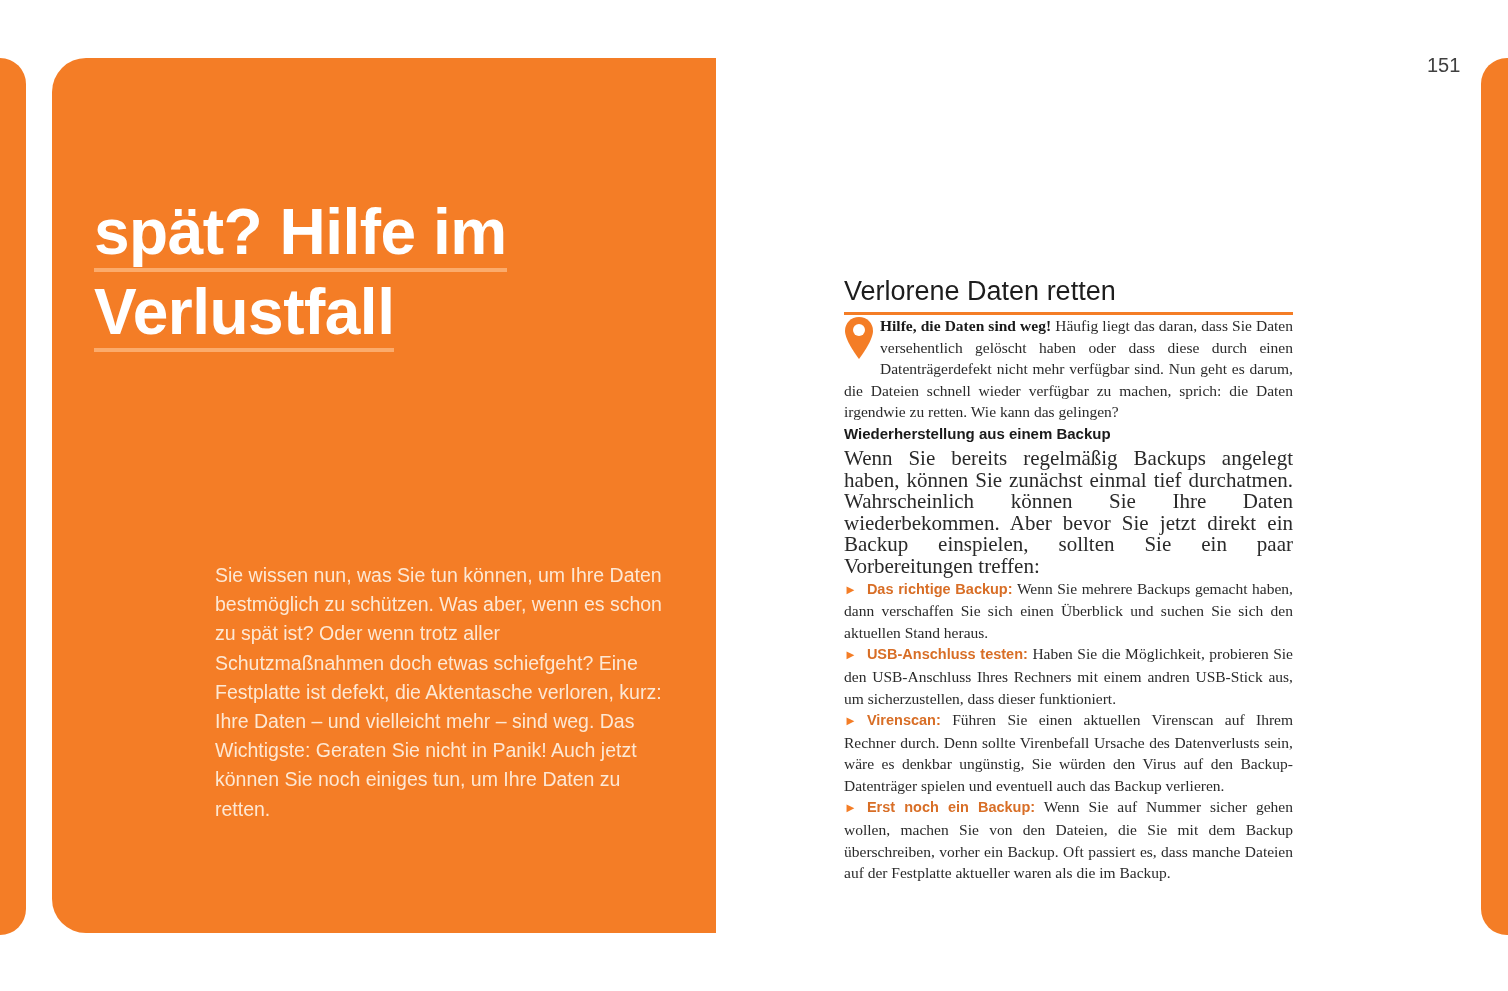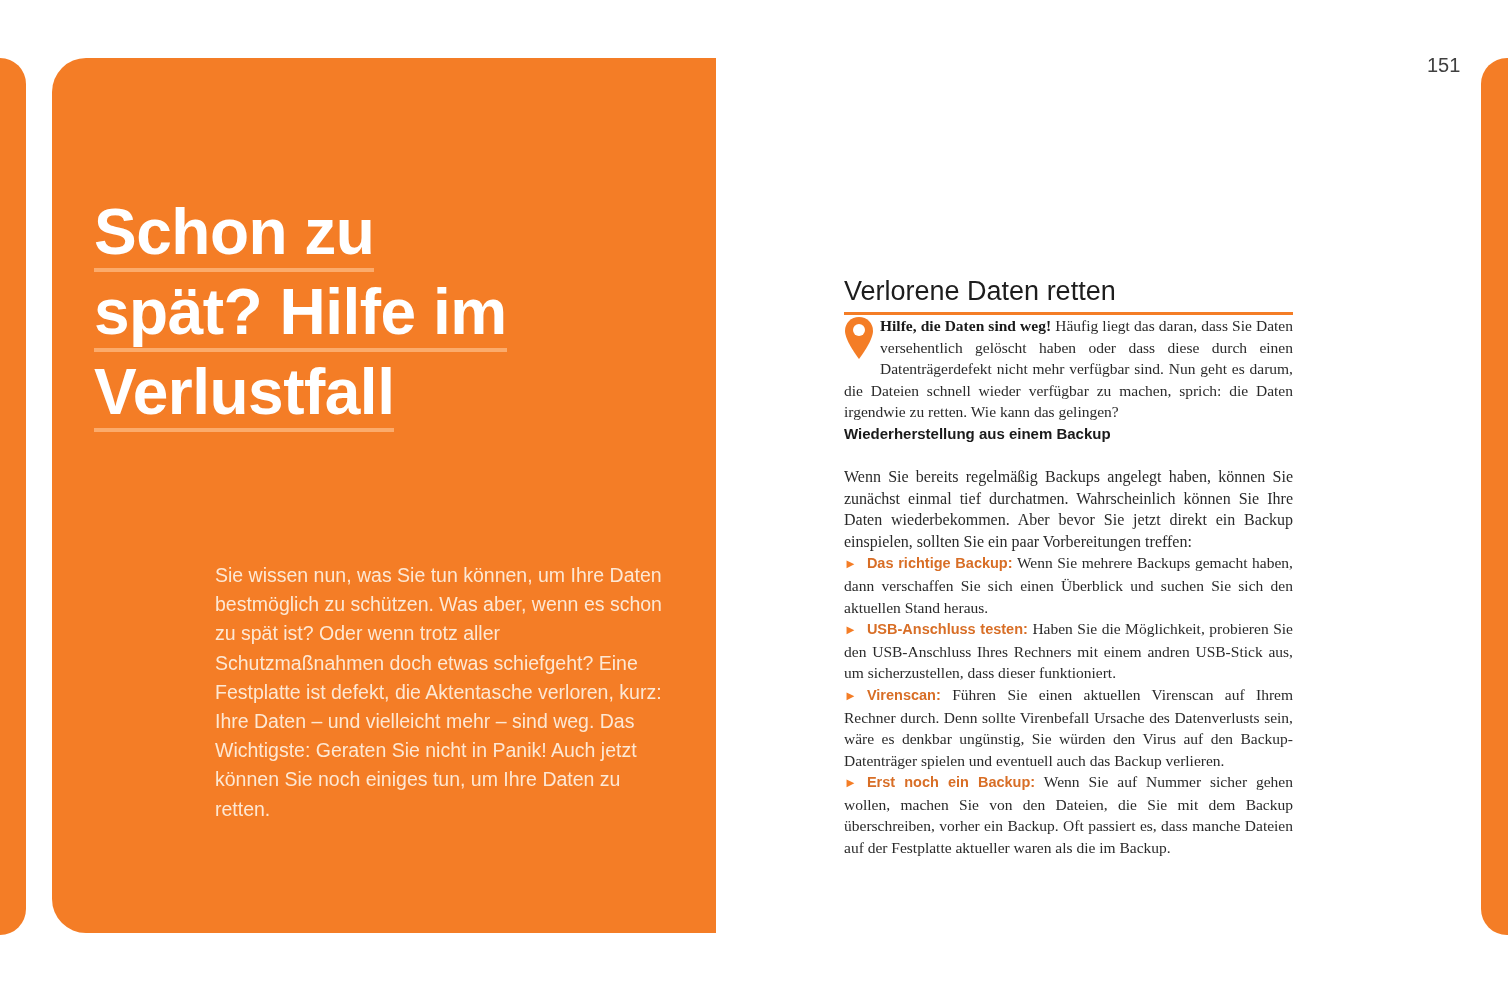--- a/index.html
+++ b/index.html
@@ -55,39 +55,38 @@
     }
     .lead .pin {
       float: left; width: 30px; height: 44px; margin-top: 1px; margin-right: 6px;
     }
     .lead b { color: #1a1a1a; }
     .subhead {
       font-family: "Liberation Sans", sans-serif; font-weight: bold;
       font-size: 15px; color: #1a1a1a; line-height: 22px;
     }
     .body-text {
-      margin-top: 21px; font-size: 16px; line-height: 21.6px; text-align: justify;
+      margin-top: 3px; font-size: 21px; line-height: 21.6px; text-align: justify;
     }
     .bullet { font-size: 15.5px; line-height: 21.6px; text-align: justify; }
     .bullet .arrow { color: #f47d26; font-size: 13px; margin-right: 10px; }
     .bullet .kw {
       font-family: "Liberation Sans", sans-serif; font-weight: bold;
       color: #d86e26; font-size: 14.5px;
     }
   </style>
 </head>
 <body>
 
 <div class="tab-left"></div>
 <div class="tab-right"></div>
 
 <div class="orange-panel"></div>
 
 <h1 class="chapter-title" style="margin:0;">
-  <span class="line">Schon zu</span>
   <span class="line">spät? Hilfe im</span>
   <span class="line">Verlustfall</span>
 </h1>
 
 <p class="intro" style="margin:0;">Sie wissen nun, was Sie tun können, um Ihre Daten bestmöglich zu schützen. Was aber, wenn es schon zu spät ist? Oder wenn trotz aller Schutzmaßnahmen doch etwas schiefgeht? Eine Festplatte ist defekt, die Aktentasche verloren, kurz: Ihre Daten – und vielleicht mehr – sind weg. Das Wichtigste: Geraten Sie nicht in Panik! Auch jetzt können Sie noch einiges tun, um Ihre Daten zu retten.</p>
 
 <div class="page-number">151</div>
 
 <div class="right-col">
   <h2 class="section-title">Verlorene Daten retten</h2>

